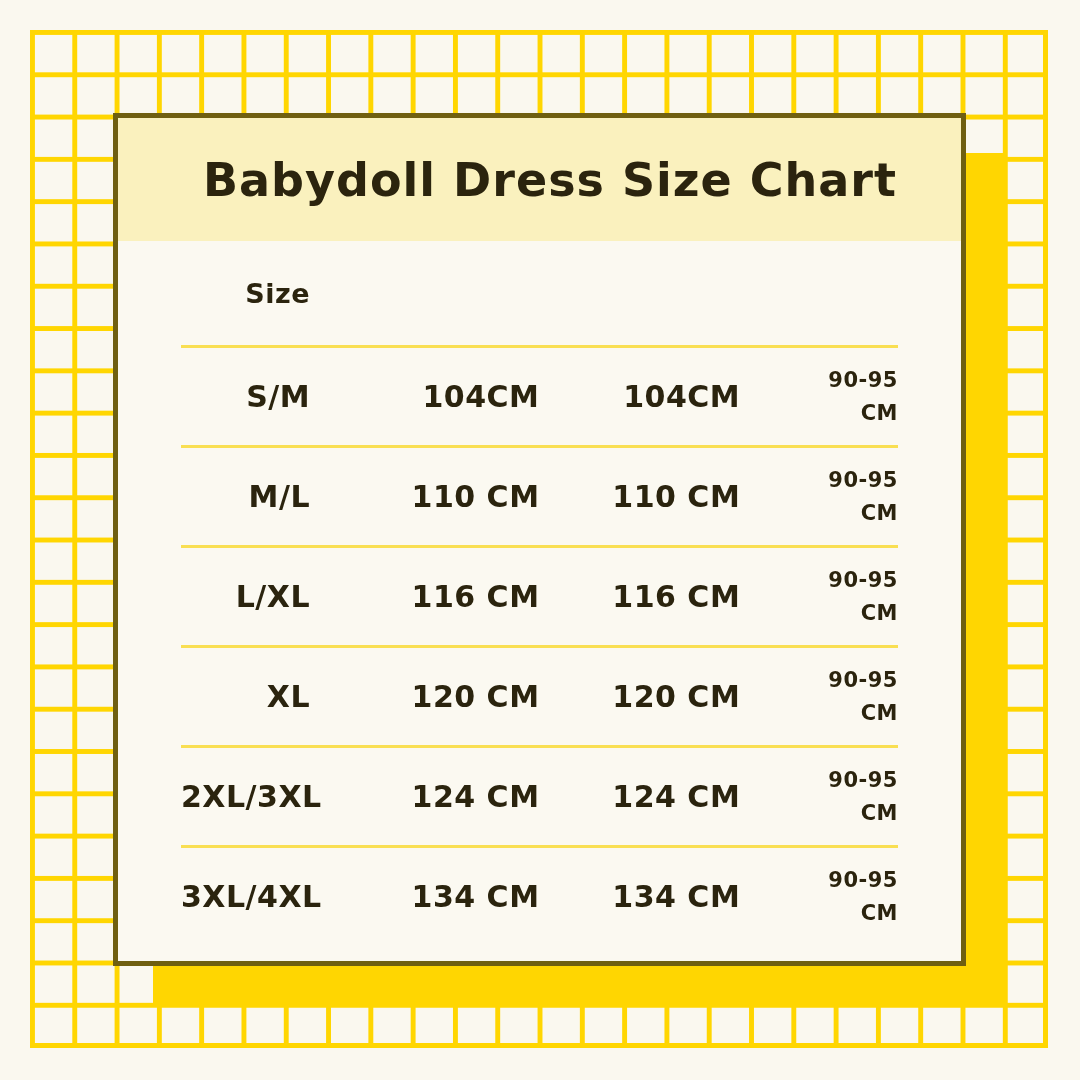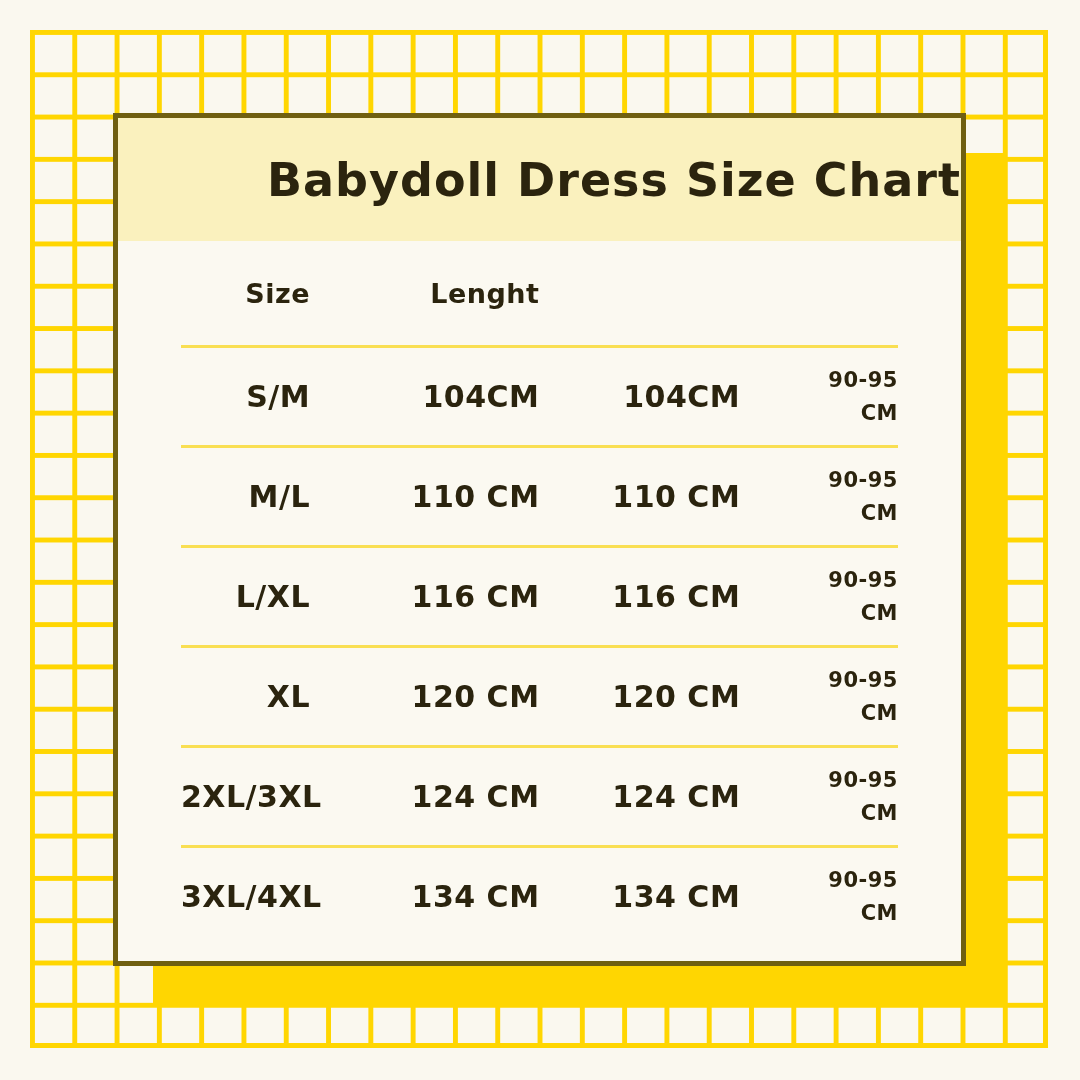--- a/index.html
+++ b/index.html
@@ -50,21 +50,21 @@
     height: 853px;
     box-sizing: border-box;
     border: 5px solid var(--card-border);
     background: var(--card-body-bg);
   }
   .card-header {
     height: 123px;
     background: var(--card-header-bg);
     display: flex;
     align-items: center;
-    justify-content: flex-end;
+    justify-content: center;
     padding-left: 21px;
   }
   .page-title {
     margin: 0;
     font-size: 46px;
     font-weight: bold;
     letter-spacing: 1px;
     color: var(--text-dark);
   }
   
@@ -118,21 +118,20 @@
   <div class="card">
 
     <div class="card-header">
       <h1 class="page-title">Babydoll Dress Size Chart</h1>
     </div>
 
     <div class="size-table">
 
       <div class="t-row t-head">
         <div class="t-cell">Size</div>
-        <div class="t-cell">Lenght</div>
       </div>
 
       <div class="t-row">
         <div class="t-cell">S/M</div>
         <div class="t-cell">104CM</div>
         <div class="t-cell">104CM</div>
         <div class="t-cell col-length">
           <span class="wrap-constrain">90-95 CM</span>
         </div>
       </div>

